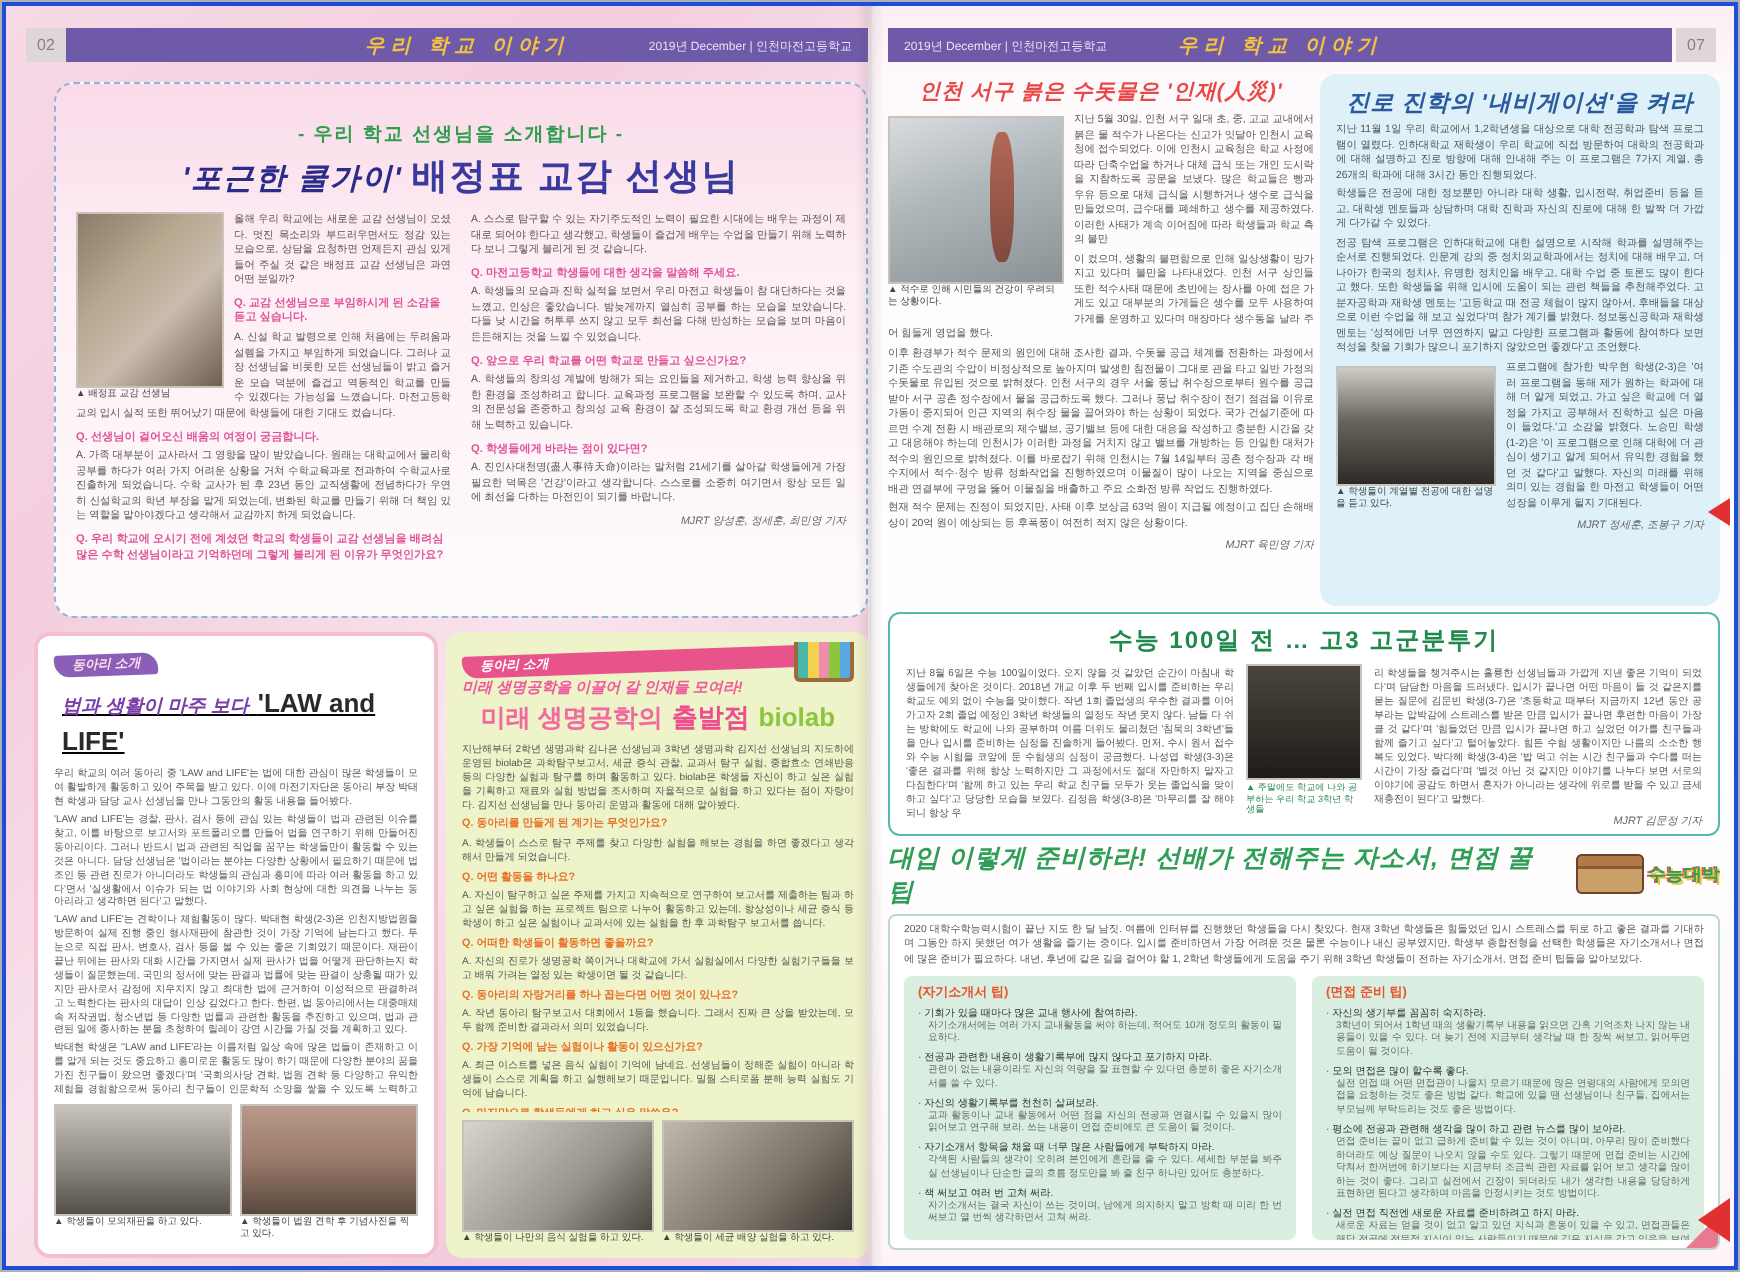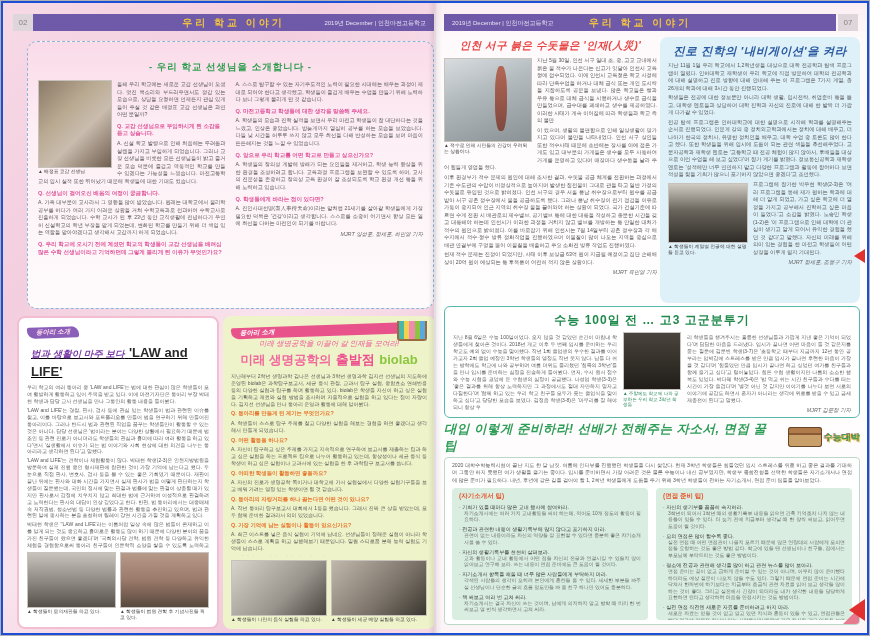--- a/index.html
+++ b/index.html
@@ -14,21 +14,21 @@
     background:linear-gradient(90deg,rgba(90,60,80,0) 0%,rgba(90,60,80,.10) 40%,rgba(90,60,80,.20) 50%,rgba(90,60,80,.08) 62%,rgba(90,60,80,0) 100%);}
   
   .hbar{position:absolute;top:11px;height:17px;background:#6e5aa8;}
   .hbar-l{left:30px;width:401px;}
   .hbar-r{left:10px;width:392px;}
   .pnum{position:absolute;top:11px;height:17px;background:#ded6da;color:#8a8088;font-size:8px;
         display:flex;align-items:center;justify-content:center;}
   .pnum-l{left:10px;width:20px;}
   .pnum-r{left:404px;width:20px;}
   .htitle{position:absolute;left:0;right:0;top:2px;text-align:center;color:#f2c33f;font-weight:bold;
-          font-size:10px;letter-spacing:3px;}
+          font-style:italic;font-size:10px;letter-spacing:3px;}
   .hissue{position:absolute;top:5px;color:#e8e2f2;font-size:6px;}
   .hissue-l{right:8px;} .hissue-r{left:8px;}
   p{margin:0;}
   .body{font-size:5.2px;line-height:1.45;color:#555;text-align:justify;margin-top:2px;}
   .q{font-size:5.6px;line-height:1.4;font-weight:bold;color:#e0559a;margin-top:4px;}
   .byline{font-size:5.4px;color:#666;font-style:italic;text-align:right;margin-top:3px;}
   .cap{font-size:4.8px;color:#444;line-height:1.3;margin-top:1px;}
   .photo{border:1px solid #c8c2bc;box-sizing:border-box;}
   
   .teacher{position:absolute;left:24px;top:38px;width:407px;height:268px;box-sizing:border-box;
@@ -59,21 +59,21 @@
   .photo-cell{flex:1;min-width:0;}
   .photo-cell .photo{height:56px;}
   .mock-trial-photo{background:linear-gradient(180deg,#c8c4bc 0%,#8a8680 55%,#55504a 100%);}
   .trip-photo{background:linear-gradient(180deg,#b89a8a 0%,#9a7a6a 50%,#58483e 100%);}
   .bio-photo1{background:linear-gradient(135deg,#d8d4cc 0%,#98948c 60%,#4a4640 100%);}
   .bio-photo2{background:linear-gradient(135deg,#c0b8ac 0%,#7a7268 60%,#3a362f 100%);}
   .bio-head{position:relative;}
   .bookshelf{position:absolute;right:0;top:-4px;width:26px;height:18px;border:2px solid #9a6b3f;
      border-top:none;border-radius:0 0 3px 3px;
      background:linear-gradient(90deg,#49b8a8 0 20%,#f2d14e 20% 40%,#f08aae 40% 60%,#8cc63f 60% 80%,#5aa8e0 80% 100%);}
-  .bio-sub{color:#f05a9a;font-size:7.5px;font-weight:normal;font-style:italic;text-align:center;margin-top:3px;}
+  .bio-sub{color:#f05a9a;font-size:7.5px;font-weight:bold;font-style:italic;text-align:left;margin-top:3px;}
   .bio-title{text-align:center;margin:1px 0 2px;white-space:nowrap;}
   .bt-a{color:#f2699e;font-size:12.5px;font-weight:800;}
   .bt-b{color:#ef4d8e;font-size:13px;font-weight:800;}
   .bt-c{color:#8cc63f;font-size:13px;font-weight:800;}
   .bq{font-size:5.4px;line-height:1.35;font-weight:bold;color:#e8732a;margin-top:3px;}
   .bio .body{font-size:5px;line-height:1.38;}
   .law .body{font-size:5px;line-height:1.38;}
   
   .water{position:absolute;left:10px;top:36px;width:213px;height:264px;overflow:hidden;}
   .r-title{color:#e84848;font-weight:800;font-style:italic;font-size:10.5px;text-align:center;
@@ -129,20 +129,24 @@
 
   <div class="page page-l">
     <div class="pnum pnum-l">02</div>
     <div class="hbar hbar-l">
       <span class="htitle">우리 학교 이야기</span>
       <span class="hissue hissue-l">2019년 December | 인천마전고등학교</span>
     </div>
 
     <section class="teacher">
       <div class="tagline">- 우리 학교 선생님을 소개합니다 -</div>
+      <div class="t-title">
+        <span class="t-hand">'포근한 쿨가이'</span>
+        <span class="t-main">배정표 교감 선생님</span>
+      </div>
       <div class="t-cols">
         <div class="t-col">
           <div class="photo-wrap">
             <div class="photo teacher-photo"></div>
             <div class="cap">▲ 배정표 교감 선생님</div>
           </div>
           <p class="body">올해 우리 학교에는 새로운 교감 선생님이 오셨다. 멋진 목소리와 부드러우면서도 정감 있는 모습으로, 상담을 요청하면 언제든지 관심 있게 들어 주실 것 같은 배정표 교감 선생님은 과연 어떤 분일까?</p>
           <p class="q">Q. 교감 선생님으로 부임하시게 된 소감을 듣고 싶습니다.</p>
           <p class="body">A. 신설 학교 발령으로 인해 처음에는 두려움과 설렘을 가지고 부임하게 되었습니다. 그러나 교장 선생님을 비롯한 모든 선생님들이 밝고 즐거운 모습 덕분에 즐겁고 역동적인 학교를 만들 수 있겠다는 가능성을 느꼈습니다. 마전고등학교의 입시 실적 또한 뛰어났기 때문에 학생들에 대한 기대도 컸습니다.</p>
           <p class="q">Q. 선생님이 걸어오신 배움의 여정이 궁금합니다.</p>

